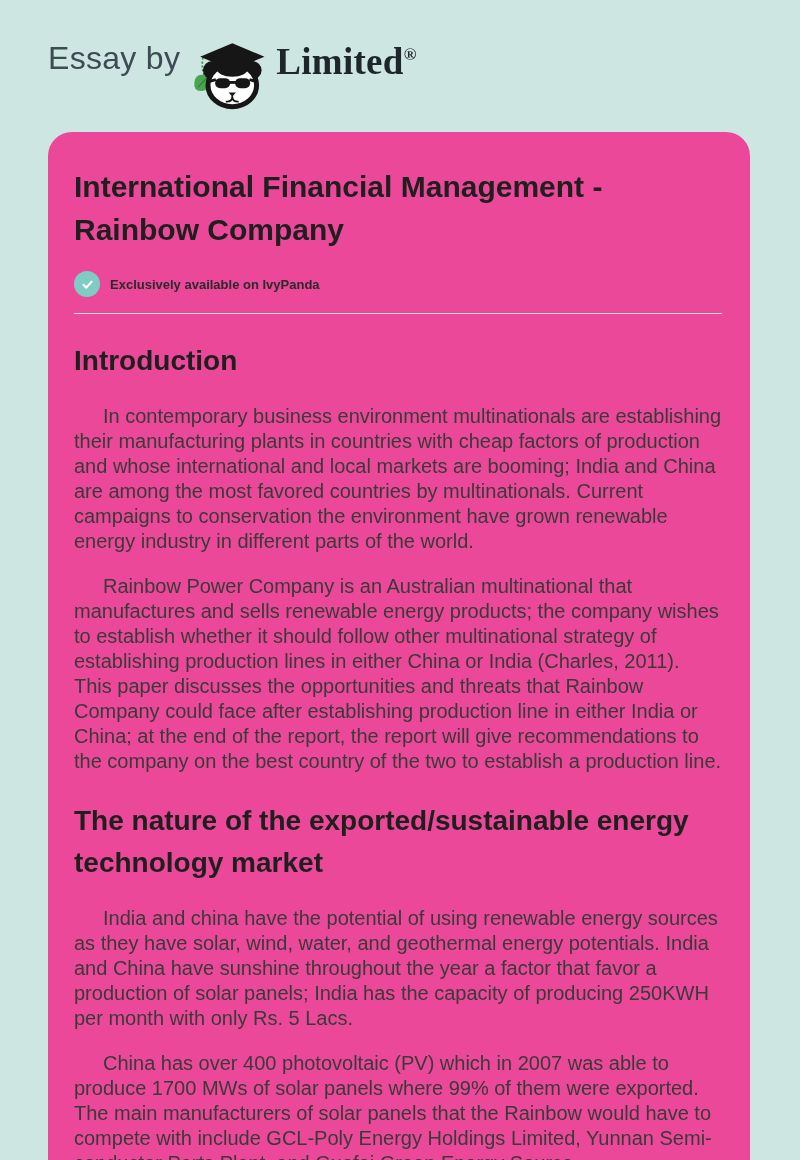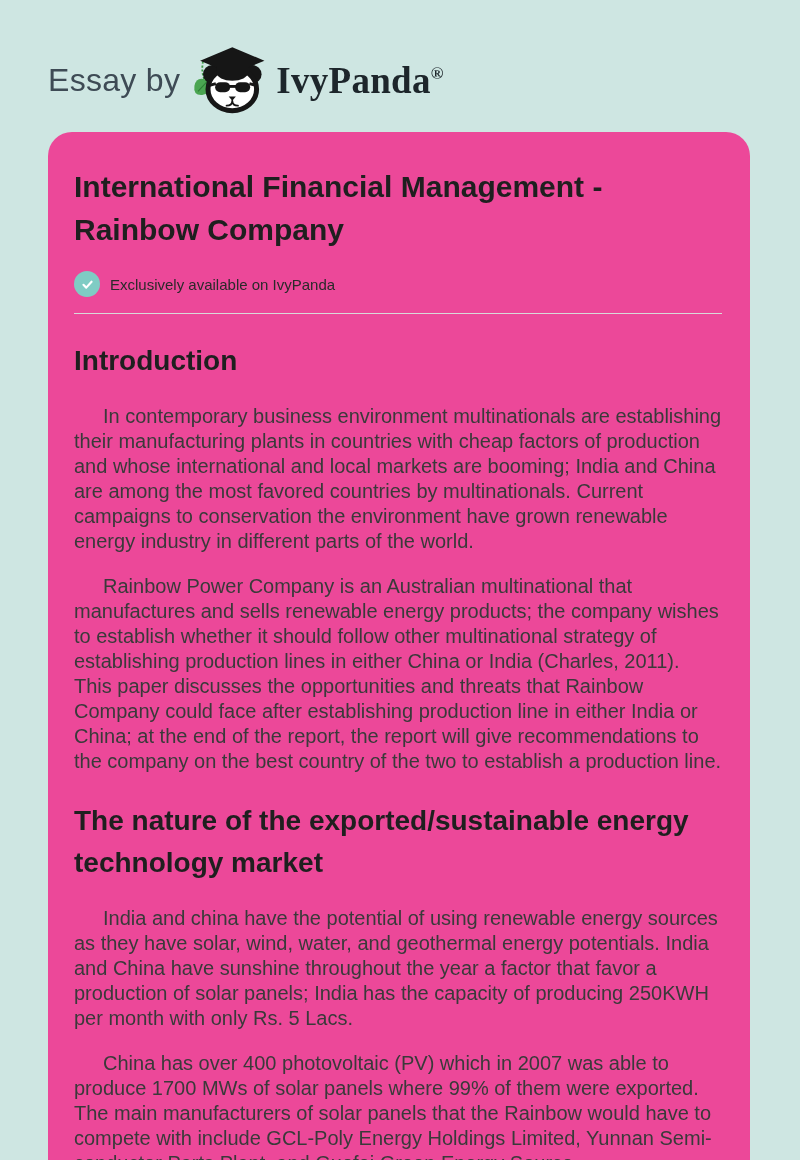--- a/index.html
+++ b/index.html
@@ -6,21 +6,21 @@
   html, body { width: 800px; }
   body {
     width: 800px;
     height: 1160px;
     background: #cee6e2;
     font-family: "Liberation Sans", sans-serif;
     overflow: hidden;
   }
   .site-header {
     display: flex;
-    align-items: center;
+    align-items: flex-start;
     padding: 40px 0 0 48px;
     gap: 4px;
     height: 120px;
   }
   .essay-by {
     font-size: 32px;
     color: #3e4b55;
     letter-spacing: 0.3px;
   }
   .logo { display: inline-flex; margin: 0 4px; }
@@ -59,22 +59,22 @@
     width: 26px;
     height: 26px;
     border-radius: 50%;
     background: #7fccc4;
     display: inline-flex;
     align-items: center;
     justify-content: center;
     flex: 0 0 26px;
   }
   .availability-text {
-    font-size: 15px;
-    font-weight: 400;
+    font-size: 13px;
+    font-weight: 700;
     color: #2a2a2a;
   }
   .divider {
     border: none;
     border-top: 1px solid #d9d9d9;
     margin: 0 0 24px 0;
   }
   .section-heading {
     font-size: 28px;
     line-height: 42px;
@@ -117,21 +117,21 @@
       <rect x="66" y="53" width="21" height="14" rx="7" fill="#161616"></rect>
       <rect x="57" y="57" width="11" height="4" fill="#161616"></rect>
       <line x1="29" y1="58" x2="39" y2="55" stroke="#161616" stroke-width="4"></line>
       <line x1="86" y1="55" x2="96" y2="58" stroke="#161616" stroke-width="4"></line>
 
       <path d="M57 73 h10 l-5 6 z" fill="#161616"></path>
 
       <path d="M62 79 q0 7 -8 7 M62 79 q0 7 8 7" stroke="#161616" stroke-width="2.5" fill="none" stroke-linecap="round"></path>
     </svg>
   </span>
-  <span class="brand"><span>IvyPanda</span><sup>®</sup></span>
+  <span class="brand"><span>Limited</span><sup>®</sup></span>
 </header>
 
 <main class="card">
   <h1 class="essay-title">International Financial Management - Rainbow Company</h1>
 
   <div class="availability">
     <span class="check-circle">
       <svg viewBox="0 0 24 24" width="15" height="15" aria-hidden="true">
         <path d="M5.5 12.5 L10 17 L18.5 7.5" stroke="#ffffff" stroke-width="3.4" fill="none" stroke-linecap="round" stroke-linejoin="round"></path>
       </svg>

